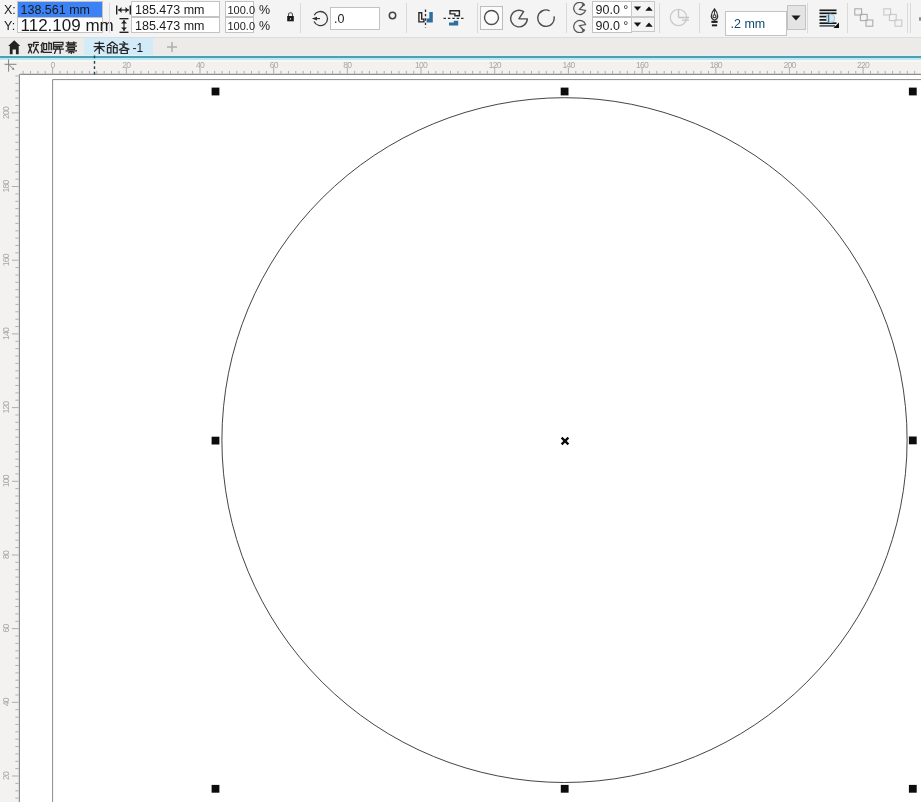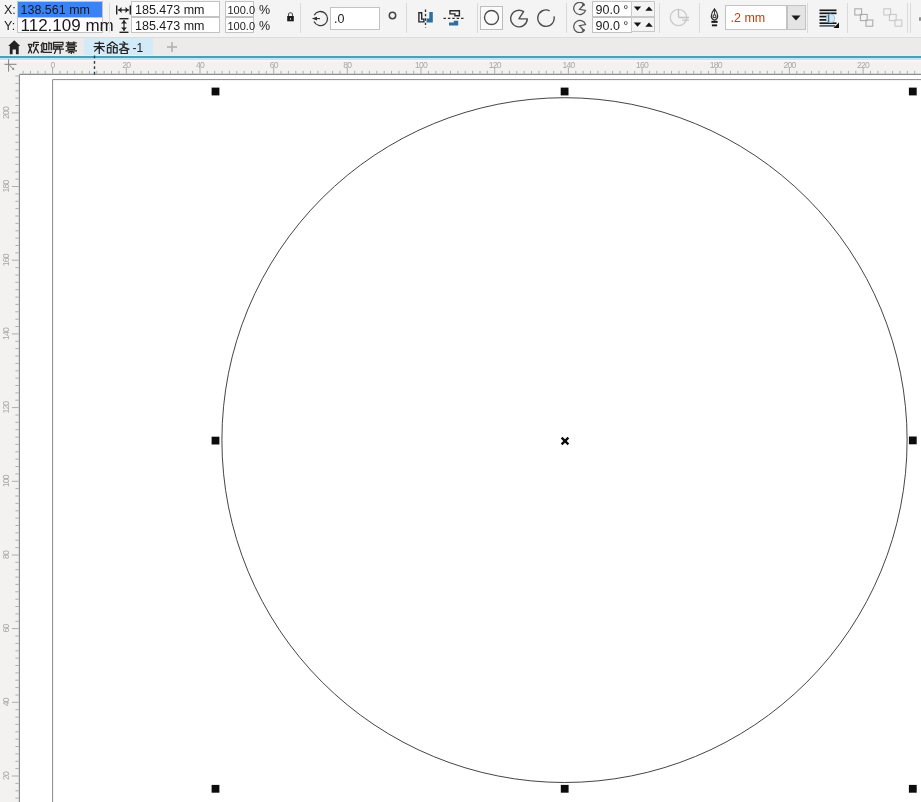--- a/index.html
+++ b/index.html
@@ -32,21 +32,21 @@
       <path d="M2.8 5.6 H10.2 L6.5 9.8 Z" fill="#141414"></path>
       <path d="M14.3 9.8 H21.7 L18 5.6 Z" fill="#141414"></path>
     </svg>
     <div style="position:absolute;left:630.5px;top:16.5px;width:24px;height:15.5px;background:#f4f4f4;border:1px solid #c9c9c9;box-sizing:border-box"></div>
     <svg style="position:absolute;left:630.5px;top:16.5px" width="24" height="15" viewBox="0 0 24 15">
       <path d="M2.8 5.6 H10.2 L6.5 9.8 Z" fill="#141414"></path>
       <path d="M14.3 9.8 H21.7 L18 5.6 Z" fill="#141414"></path>
     </svg>
 <div style="position:absolute;left:659px;top:3px;width:1px;height:30px;background:#dadada"></div>
     <div style="position:absolute;left:699px;top:3px;width:1px;height:30px;background:#dadada"></div>
-<div style="position:absolute;left:724.5px;top:5px;width:62px;height:25px;background:#fff;border:1px solid #c3c3c3;font-size:12.5px;color:#c2410c;line-height:25px;padding-left:5px;box-sizing:border-box;white-space:nowrap">.2 mm</div>
+<div style="position:absolute;left:724.5px;top:11px;width:62px;height:25px;background:#fff;border:1px solid #c3c3c3;font-size:12.5px;color:#0c4a6e;line-height:25px;padding-left:5px;box-sizing:border-box;white-space:nowrap">.2 mm</div>
 <div style="position:absolute;left:786.5px;top:5px;width:19px;height:25px;background:#e4e4e4;border:1px solid #c3c3c3;box-sizing:border-box"></div>
 <svg style="position:absolute;left:790px;top:14px" width="12" height="8" viewBox="0 0 12 8">
       <path d="M1.5 1.5 H10.5 L6 6.5 Z" fill="#1a1a1a"></path>
     </svg>
 <div style="position:absolute;left:807px;top:3px;width:1px;height:30px;background:#dadada"></div>
     <div style="position:absolute;left:847px;top:3px;width:1px;height:30px;background:#dadada"></div>
     <div style="position:absolute;left:906.5px;top:3px;width:1px;height:30px;background:#dadada"></div>
     <div style="position:absolute;left:910px;top:3px;width:1px;height:30px;background:#dadada"></div>
 
 <svg style="position:absolute;left:116px;top:5px" width="15" height="10" viewBox="0 0 15 10" stroke="#222" fill="#222">

